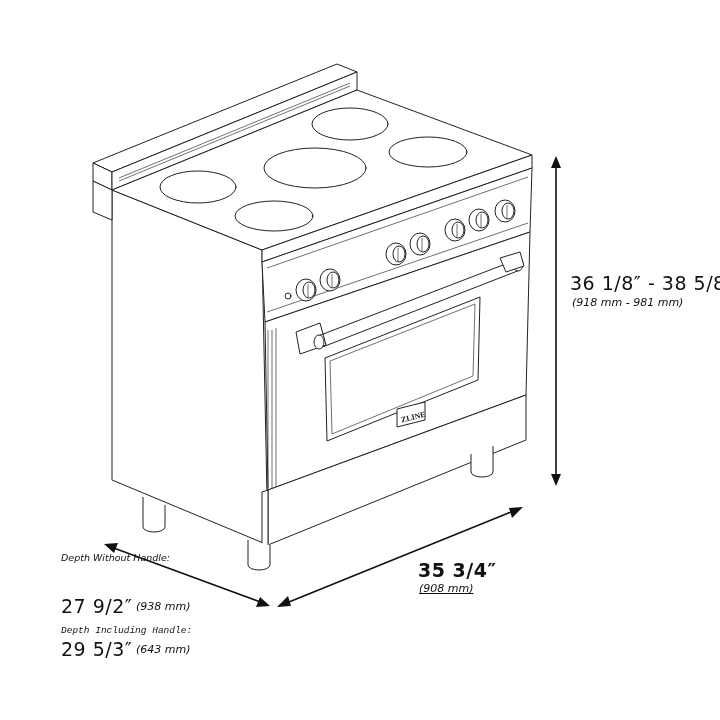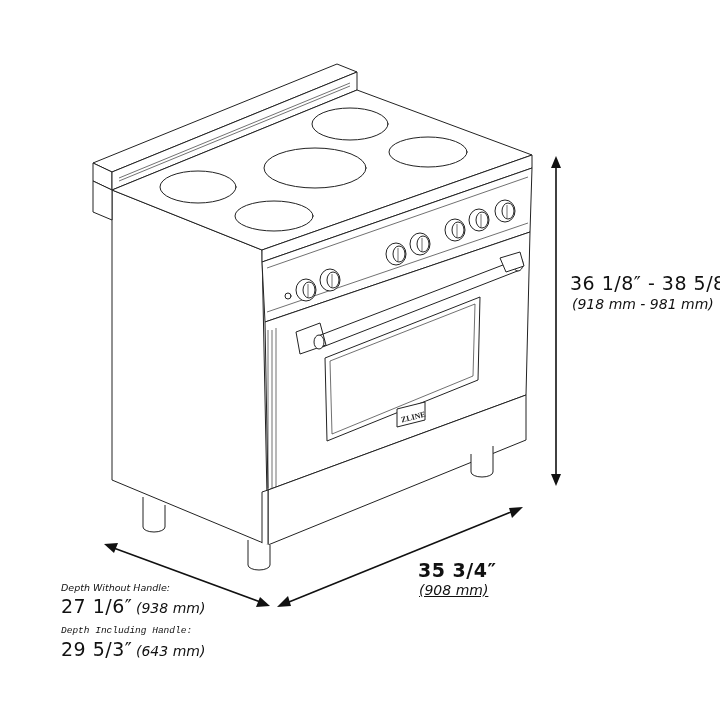--- a/index.html
+++ b/index.html
@@ -6,21 +6,21 @@
     body { width: 720px; height: 720px; position: relative; overflow: hidden;
            font-family: "DejaVu Sans", "Liberation Sans", sans-serif; color: #111; }
     #stage { position: absolute; left: 0; top: 0; width: 720px; height: 720px; }
     svg .l  { fill: none; stroke: #222; stroke-width: 1; stroke-linejoin: round; stroke-linecap: round; }
     svg .lt { fill: none; stroke: #333; stroke-width: 0.7; }
     svg .w  { fill: #ffffff; stroke: #222; stroke-width: 1; stroke-linejoin: round; }
     svg .dim{ fill: none; stroke: #111; stroke-width: 1.6; }
     svg .ah { fill: #111; stroke: none; }
     .lbl { position: absolute; white-space: nowrap; }
     .big { font-size: 19px; letter-spacing: 0.5px; font-weight: 400; }
-    .mm  { font-size: 14px; font-style: italic; }
+    .mm  { font-size: 11px; font-style: italic; }
     .cap { font-size: 9.5px; font-style: italic; }
     .logo-text { font-family: "Liberation Serif", serif; font-size: 8px; font-weight: bold; fill:#222; }
   </style>
 </head>
 <body>
 
 <div id="stage">
   <svg width="720" height="720" viewBox="0 0 720 720">
 
     <g>
@@ -144,20 +144,20 @@
 
   
   <div class="lbl big" style="left:570px; top:272px;">36 1/8″ - 38 5/8″</div>
   <div class="lbl mm" style="left:572px; top:296px;">(918 mm - 981 mm)</div>
 
   
   <div class="lbl big" style="left:418px; top:559px;font-weight:bold;">35 3/4″</div>
   <div class="lbl mm" style="left:419px; top:582px;text-decoration:underline;">(908 mm)</div>
 
   
-  <div class="lbl cap" style="left:61px; top:582px;">Depth Without Handle:</div>
-  <div class="lbl big" style="left:61px; top:595px;">27 1/6″</div>
+  <div class="lbl cap" style="left:61px; top:552px;">Depth Without Handle:</div>
+  <div class="lbl big" style="left:61px; top:595px;">27 9/2″</div>
   <div class="lbl mm" style="left:136px; top:600px;">(938 mm)</div>
 
   <div class="lbl cap" style="left:61px; top:625px;font-family:Liberation Mono, monospace;">Depth Including Handle:</div>
   <div class="lbl big" style="left:61px; top:638px;">29 5/3″</div>
   <div class="lbl mm" style="left:136px; top:643px;">(643 mm)</div>
 </div>
 
 </body></html>

